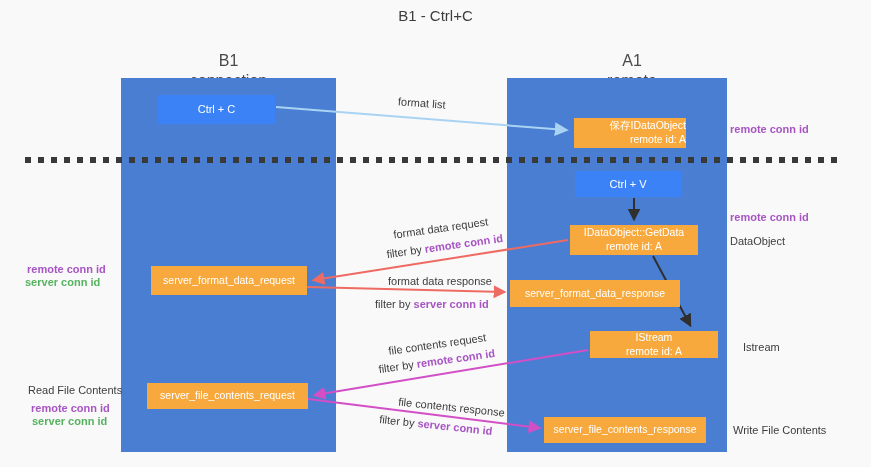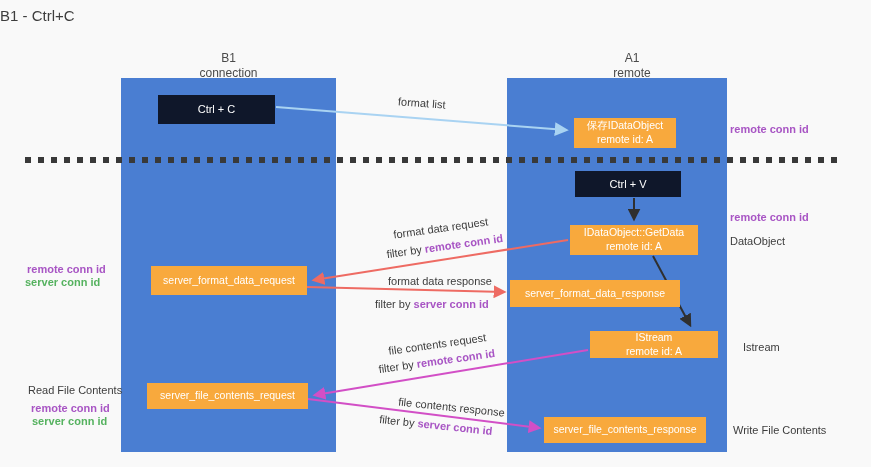--- a/index.html
+++ b/index.html
@@ -1,27 +1,27 @@
 <!DOCTYPE html>
 <html><head>
 <meta charset="utf-8">
 <style>
   html,body{margin:0;padding:0;background:#f9f9f9;}
   .canvas{position:relative;width:871px;height:467px;background:#f9f9f9;
           font-family:"Liberation Sans",sans-serif;overflow:hidden;}
-  .title{position:absolute;top:6px;left:0;width:100%;
+  .title{position:absolute;top:6px;left:0;width:100%;text-align:center;
          font-size:15px;color:#3d3d3d;line-height:1.35;}
-  .colhead{position:absolute;text-align:center;font-size:12px;color:#4a4a4a;line-height:1.25;}
+  .colhead{position:absolute;text-align:center;font-size:16px;color:#4a4a4a;line-height:1.25;}
   .lifeline{position:absolute;top:78px;height:374px;background:#4a7ed2;}
   .dash{position:absolute;left:25px;top:157px;width:812px;height:6px;
         background:repeating-linear-gradient(90deg,#393939 0 6px,transparent 6px 13px);z-index:5;}
   .box{position:absolute;display:flex;flex-direction:column;align-items:center;justify-content:center;
        color:#fff;text-align:center;font-size:11px;line-height:1.3;z-index:4;}
   .box.small{font-size:10.5px;}
-  .green{background:#0f172a;}
+  .green{background:#3b82f6;}
   .orange{background:#f8a93d;}
   .lbl{position:absolute;font-size:11px;color:#3d3d3d;white-space:nowrap;z-index:6;}
   .purple{color:#a855c4;font-weight:bold;}
   .greentxt{color:#55b25f;font-weight:bold;}
   svg.arrows{position:absolute;left:0;top:0;z-index:3;pointer-events:none;}
 </style>
 </head>
 <body>
 
 <div class="canvas">
@@ -65,21 +65,21 @@
     <line x1="568" y1="240" x2="314" y2="280" stroke="#ee6b63" stroke-width="2" marker-end="url(#m-red)"></line>
     <line x1="307" y1="287" x2="504" y2="292" stroke="#ee6b63" stroke-width="2" marker-end="url(#m-red)"></line>
     <line x1="588" y1="350" x2="315" y2="395" stroke="#d24fc6" stroke-width="2" marker-end="url(#m-mag)"></line>
     <line x1="308" y1="399" x2="539" y2="428" stroke="#d24fc6" stroke-width="2" marker-end="url(#m-mag)"></line>
   </svg>
 
   <div class="box green" style="left:158px;top:95px;width:117px;height:29px;">
     <span>Ctrl + C</span>
   </div>
 
-  <div class="box orange small" style="left:574px;top:118px;width:102px;height:30px;">
+  <div class="box orange small" style="left:574px;top:118px;width:112px;height:30px;align-items:flex-end;">
     <span>保存IDataObject</span>
     <span>remote id: A</span>
   </div>
 
   <div class="box green" style="left:575px;top:171px;width:106px;height:26px;">
     <span>Ctrl + V</span>
   </div>
 
   <div class="box orange small" style="left:570px;top:225px;width:128px;height:30px;">
     <span>IDataObject::GetData</span>

